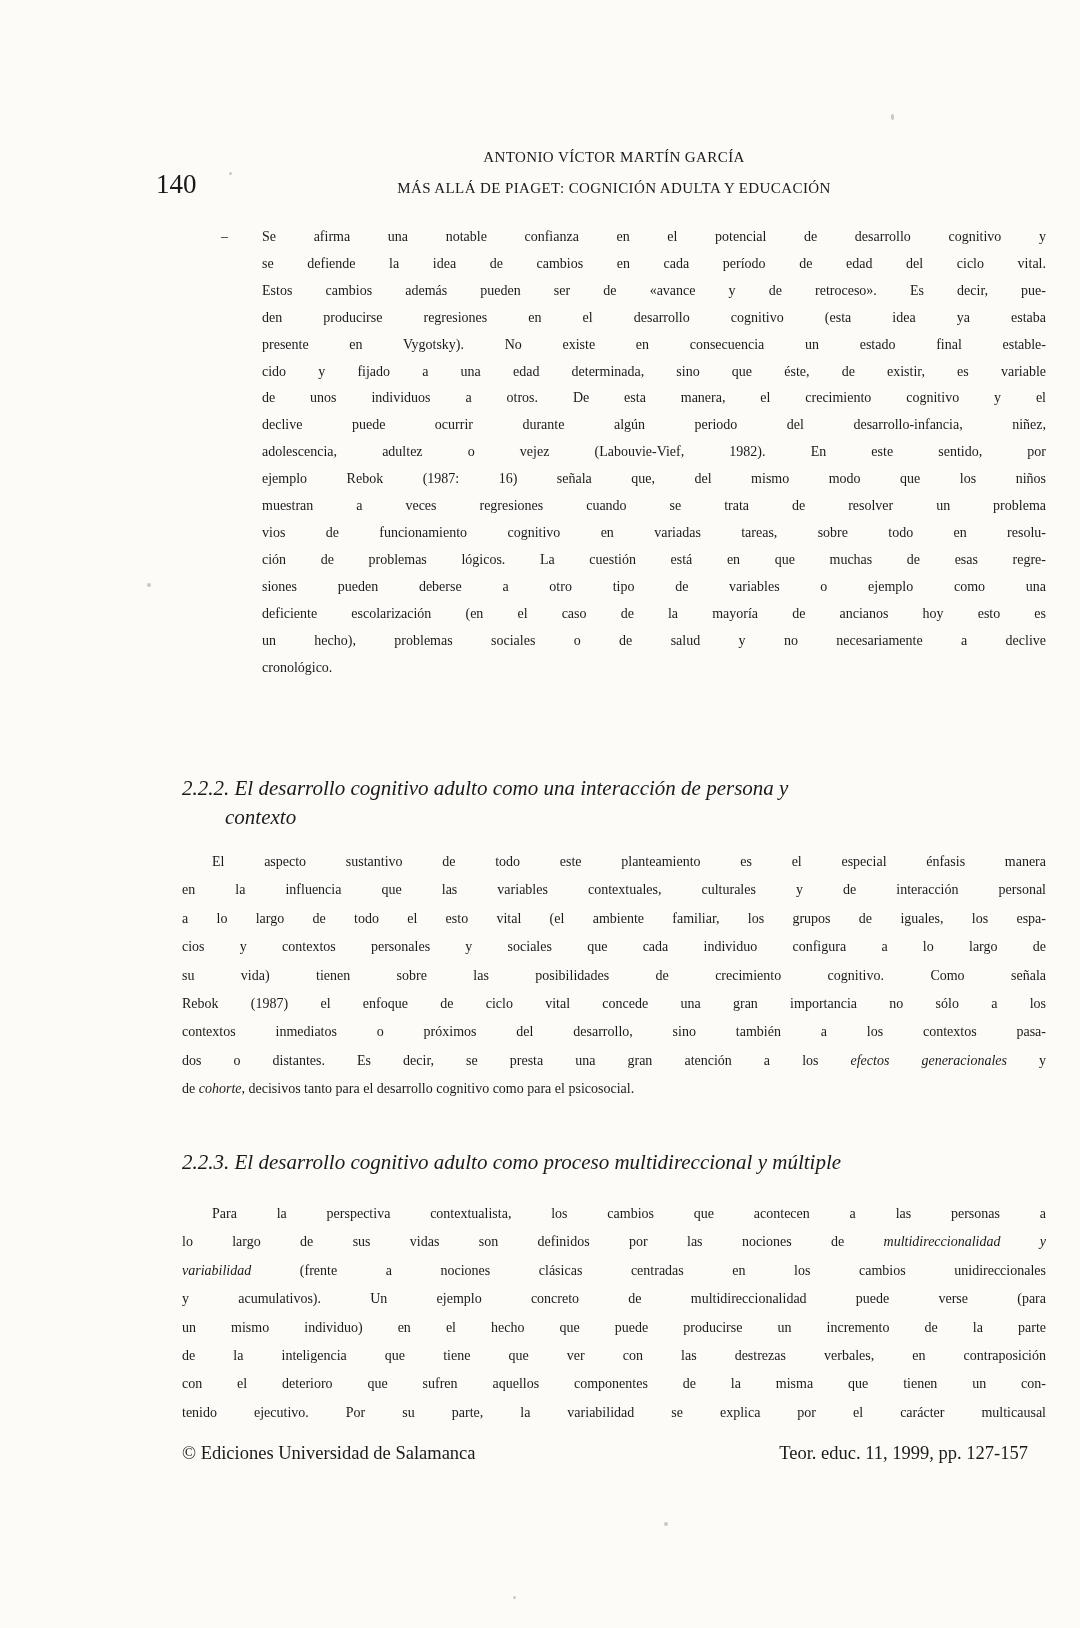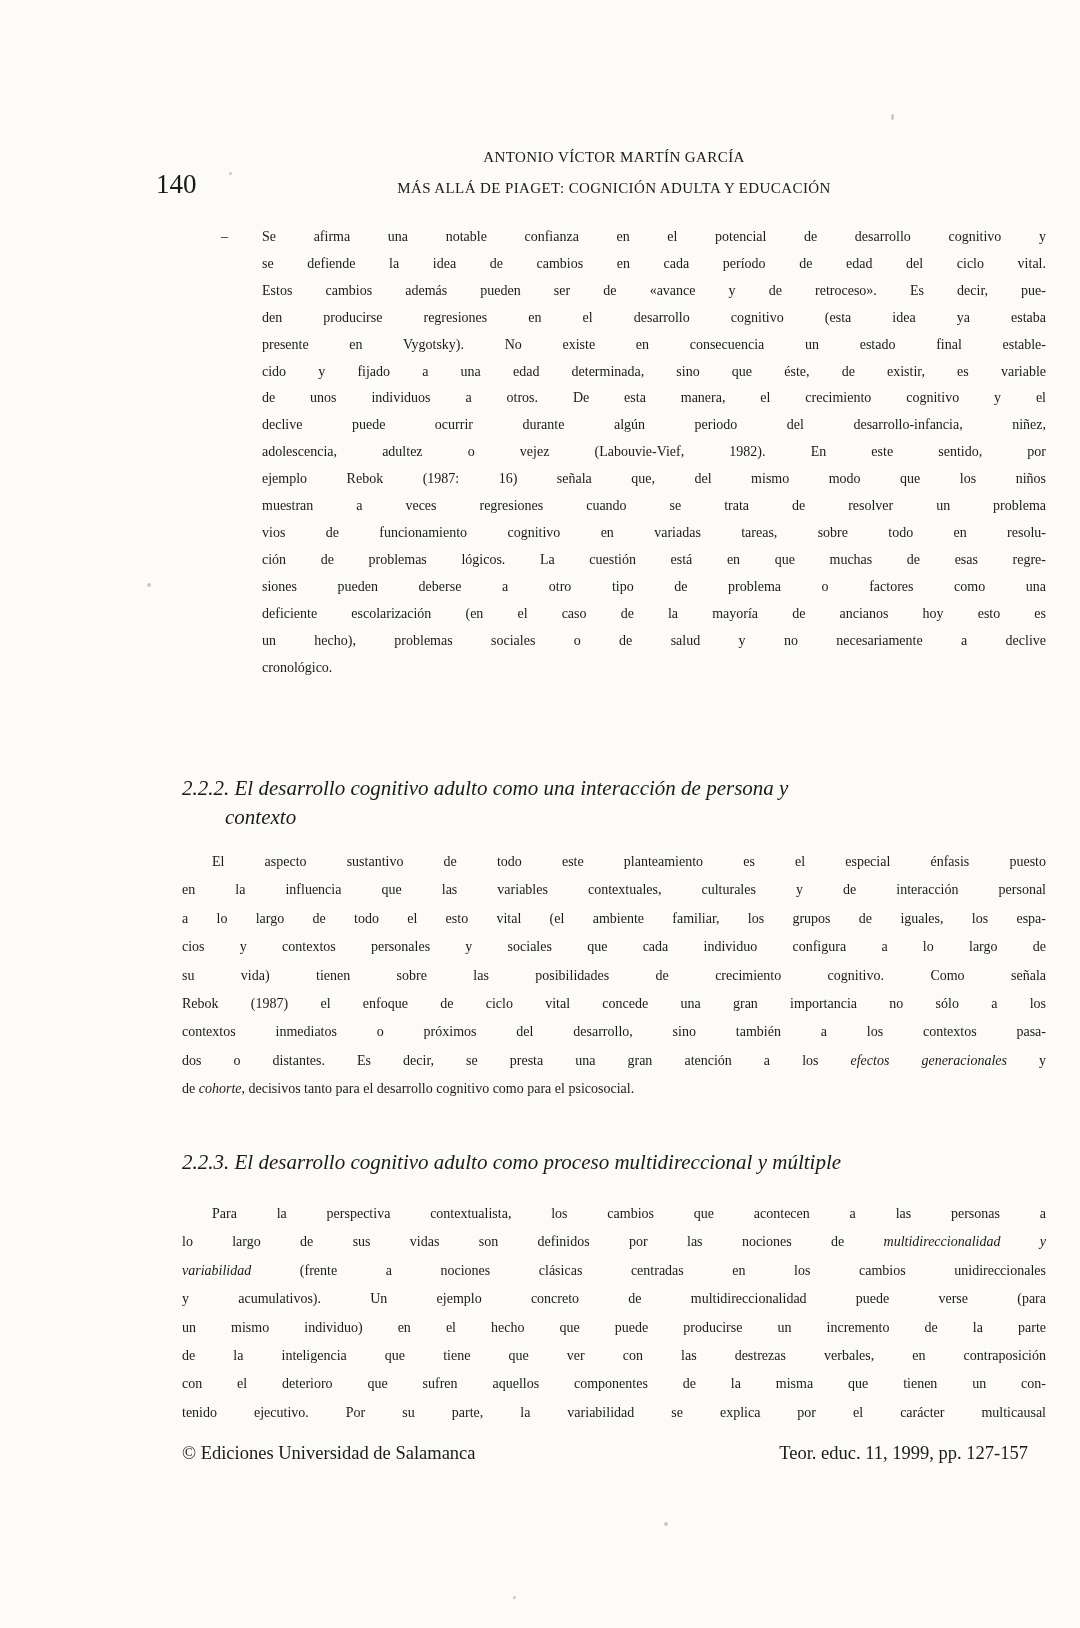--- a/index.html
+++ b/index.html
@@ -112,33 +112,33 @@
       <div class="tline j">den producirse regresiones en el desarrollo cognitivo (esta idea ya estaba</div>
       <div class="tline j">presente en Vygotsky). No existe en consecuencia un estado final estable-</div>
       <div class="tline j">cido y fijado a una edad determinada, sino que éste, de existir, es variable</div>
       <div class="tline j">de unos individuos a otros. De esta manera, el crecimiento cognitivo y el</div>
       <div class="tline j">declive puede ocurrir durante algún periodo del desarrollo-infancia, niñez,</div>
       <div class="tline j">adolescencia, adultez o vejez (Labouvie-Vief, 1982). En este sentido, por</div>
       <div class="tline j">ejemplo Rebok (1987: 16) señala que, del mismo modo que los niños</div>
       <div class="tline j">muestran a veces regresiones cuando se trata de resolver un problema</div>
       <div class="tline j">vios de funcionamiento cognitivo en variadas tareas, sobre todo en resolu-</div>
       <div class="tline j">ción de problemas lógicos. La cuestión está en que muchas de esas regre-</div>
-      <div class="tline j">siones pueden deberse a otro tipo de problema o factores como una</div>
+      <div class="tline j">siones pueden deberse a otro tipo de variables o ejemplo como una</div>
       <div class="tline j">deficiente escolarización (en el caso de la mayoría de ancianos hoy esto es</div>
       <div class="tline j">un hecho), problemas sociales o de salud y no necesariamente a declive</div>
       <div class="tline">cronológico.</div>
     </div>
 
   <div class="abs heading heading-222">
       <div class="tline">2.2.2. El desarrollo cognitivo adulto como una interacción de persona y</div>
       <div class="tline" style="padding-left: 43px;">contexto</div>
     </div>
 
   <div class="abs para body-para para-222">
-      <div class="tline j" style="padding-left: 30px;">El aspecto sustantivo de todo este planteamiento es el especial énfasis puesto</div>
+      <div class="tline j" style="padding-left: 30px;">El aspecto sustantivo de todo este planteamiento es el especial énfasis manera</div>
       <div class="tline j">en la influencia que las variables contextuales, culturales y de interacción personal</div>
       <div class="tline j">a lo largo de todo el esto vital (el ambiente familiar, los grupos de iguales, los espa-</div>
       <div class="tline j">cios y contextos personales y sociales que cada individuo configura a lo largo de</div>
       <div class="tline j">su vida) tienen sobre las posibilidades de crecimiento cognitivo. Como señala</div>
       <div class="tline j">Rebok (1987) el enfoque de ciclo vital concede una gran importancia no sólo a los</div>
       <div class="tline j">contextos inmediatos o próximos del desarrollo, sino también a los contextos pasa-</div>
       <div class="tline j">dos o distantes. Es decir, se presta una gran atención a los <i>efectos generacionales</i> y</div>
       <div class="tline">de <i>cohorte</i>, decisivos tanto para el desarrollo cognitivo como para el psicosocial.</div>
     </div>
 

